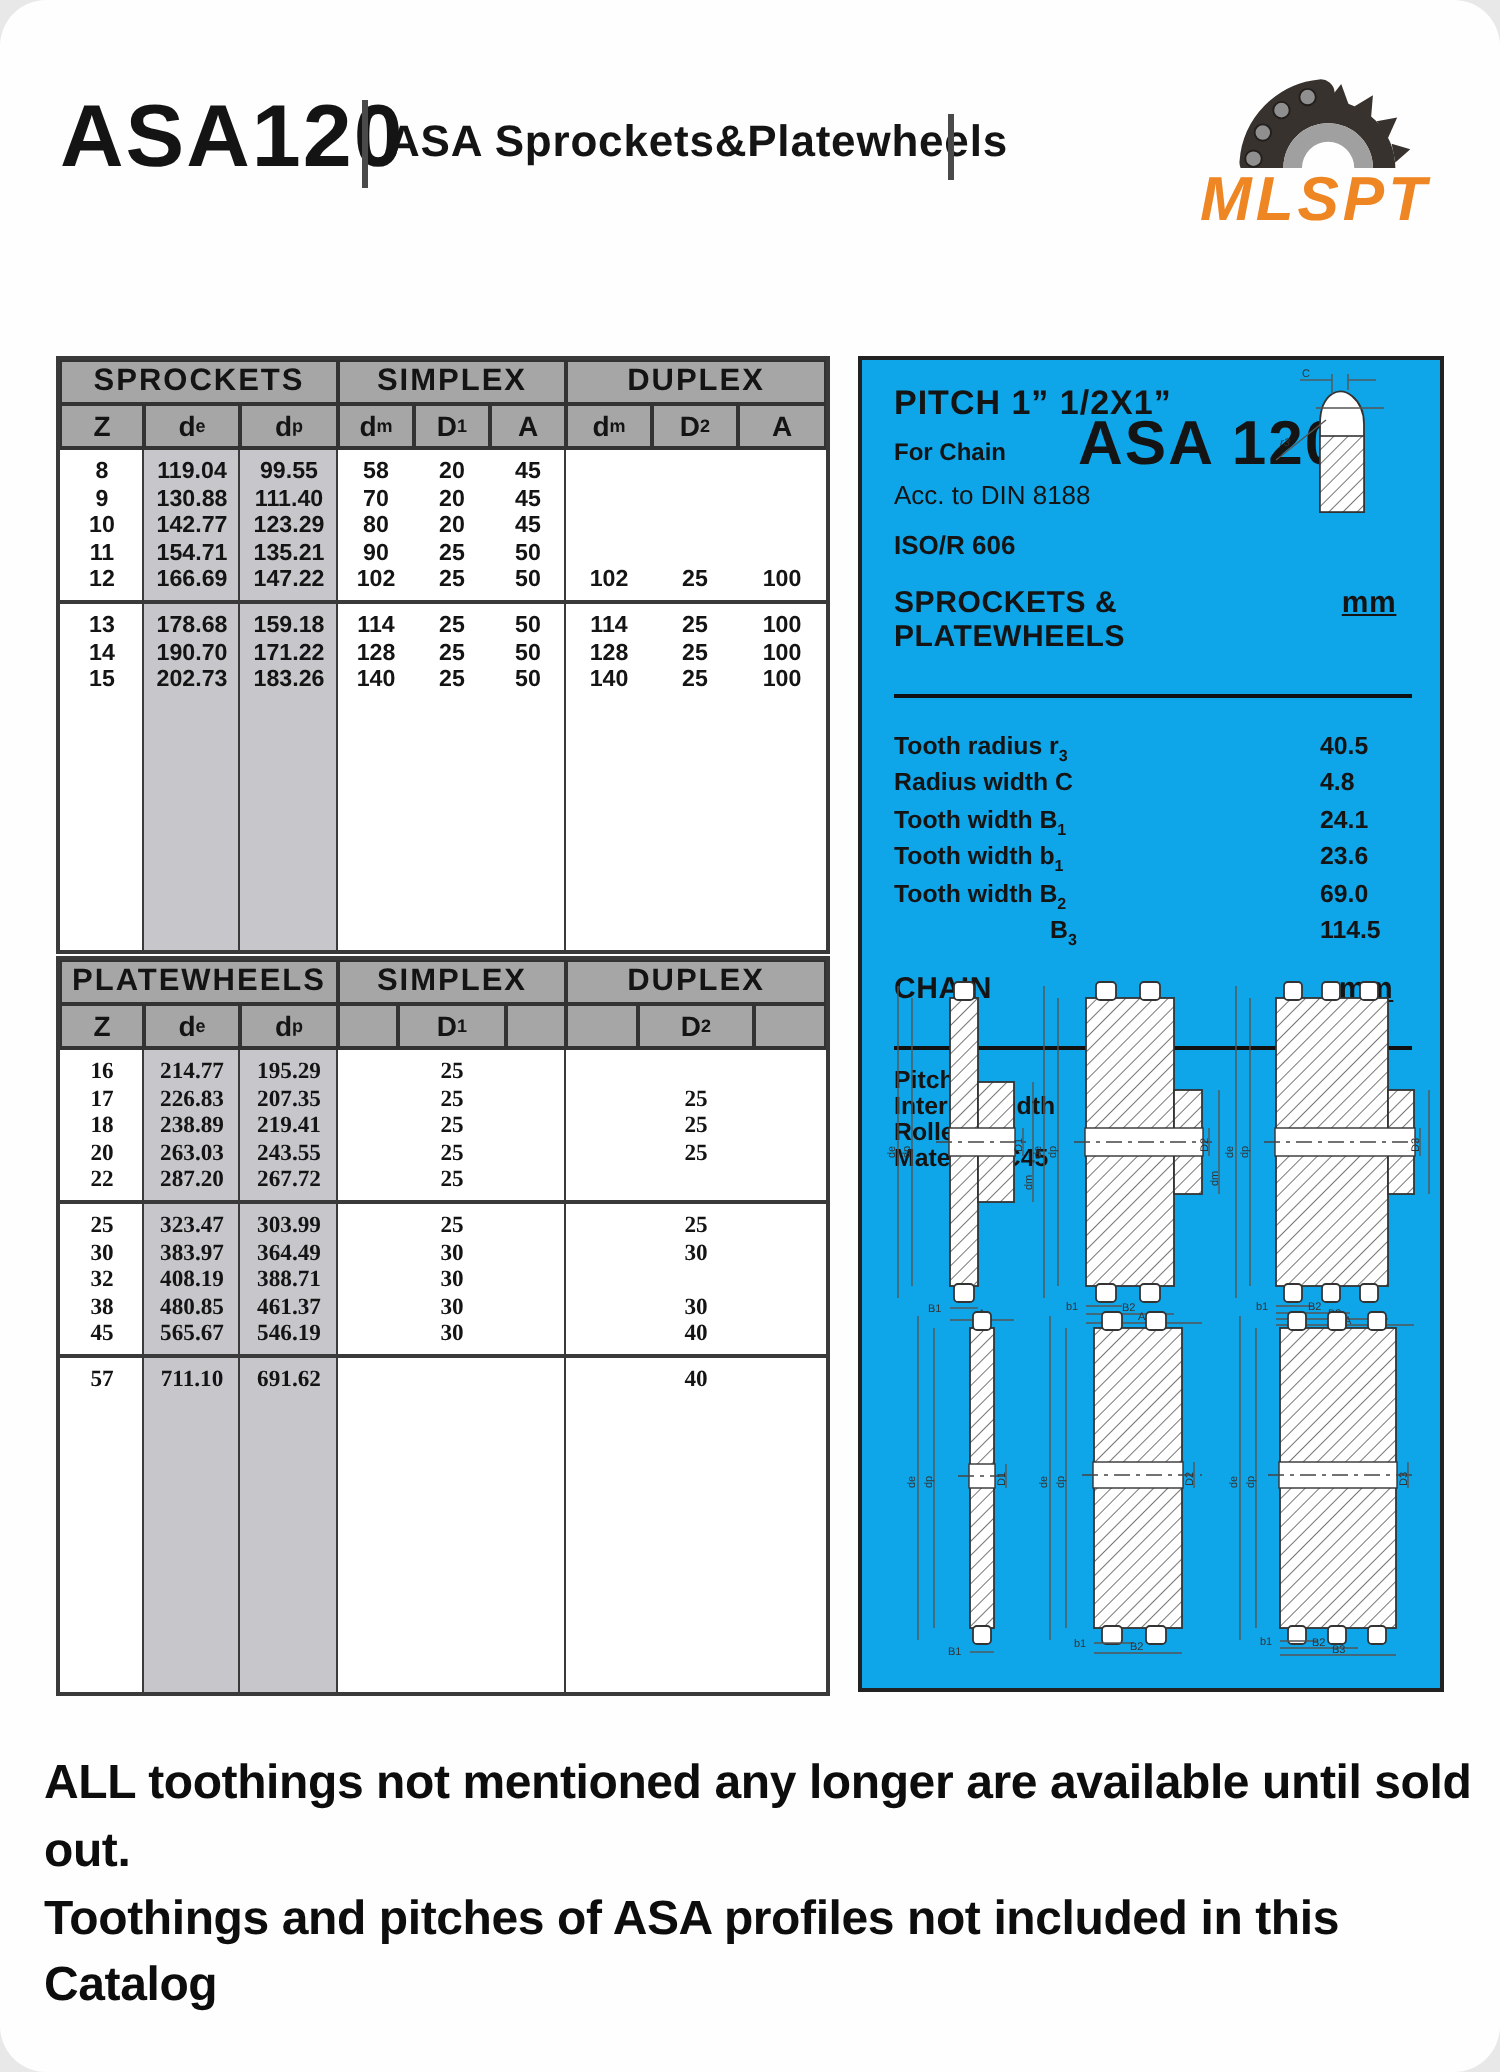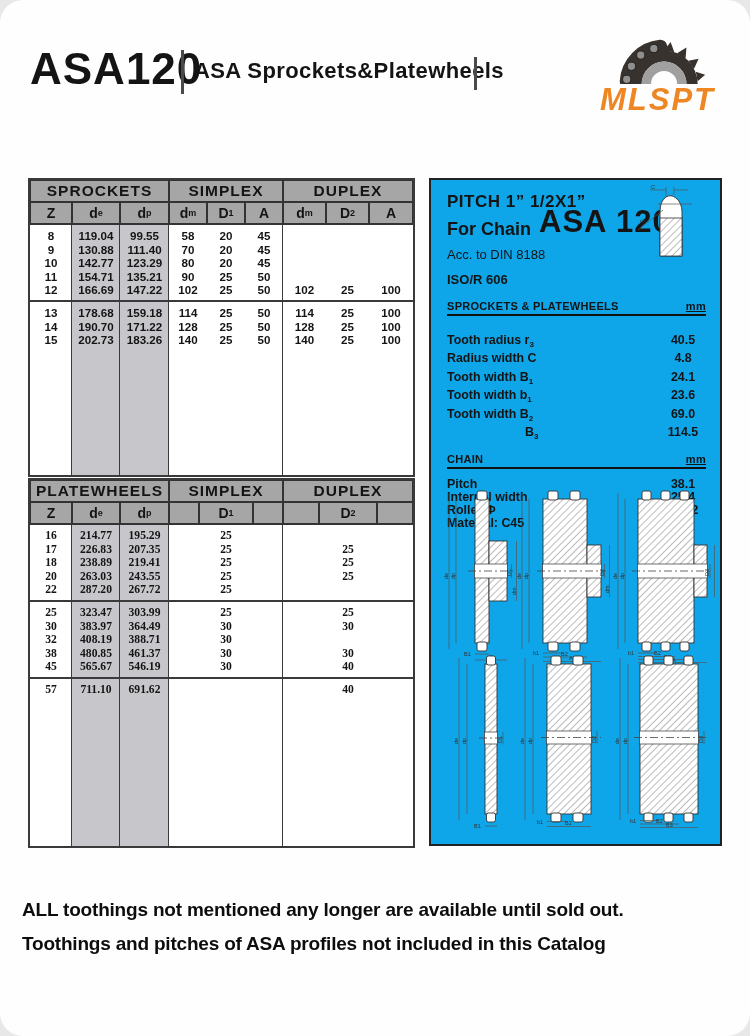--- a/index.html
+++ b/index.html
@@ -38,43 +38,43 @@
   .hdiv{position:relative;z-index:2;height:2px;background:#3a3a3a;}
   .fill{flex:1;}
   .s-row,.p-row{display:grid;height:13.6px;line-height:13.6px;font-size:11.6px;font-weight:bold;text-align:center;}
   .s-row{grid-template-columns:42px 48px 49px 38px 38px 38px 43px 43px 44px;}
   .p-row{grid-template-columns:42px 48px 49px 114px 130px;font-family:Liberation Serif, serif;}
   
   .panel{position:absolute;left:429px;top:178px;width:293px;height:668px;border:2px solid #222;
          box-sizing:border-box;background:#0ea5e9;}
   .panel-in{position:relative;padding:12px 14px 0 16px;}
   .p-title{font-size:17px;font-weight:bold;letter-spacing:.5px;}
-  .p-forchain{font-size:18px;font-weight:bold;margin-top:7px;}
+  .p-forchain{font-size:12px;font-weight:bold;margin-top:7px;}
   .p-asa{position:absolute;left:108px;top:24px;font-size:31px;font-weight:bold;letter-spacing:1px;}
   .p-acc{font-size:13px;font-weight:normal;margin-top:7px;}
   .p-iso{font-size:13px;font-weight:bold;margin-top:10px;}
-  .sec-head{display:flex;margin-top:13px;border-bottom:2.5px solid #111;padding-bottom:2px;
-            font-size:11px;font-weight:bold;letter-spacing:.3px;}
-  .sec-head .mm{margin-left:auto;width:46px;text-align:right;text-decoration:underline;}
+  .sec-head{display:flex;margin-top:13px;border-bottom:2.5px solid #111;padding-bottom:20px;
+            font-size:15px;font-weight:bold;letter-spacing:.3px;}
+  .sec-head .mm{margin-left:auto;width:46px;text-align:center;text-decoration:underline;}
   .speclist{margin-top:18px;}
   .spec{display:flex;font-size:12.4px;font-weight:bold;line-height:12.9px;}
   .spec sub{font-size:8px;}
-  .spec .v{margin-left:auto;width:46px;text-align:center;}
+  .spec .v{margin-left:auto;width:46px;text-align:left;}
   .spec.indent .lab{margin-left:78px;}
   .chain-head{margin-top:9px;}
   .chainlist{margin-top:9px;}
   .tooth-svg{position:absolute;left:199px;top:4px;}
   .dwg{position:absolute;}
   .d1{left:10px;top:303px;}.d2{left:84px;top:303px;}.d3{left:181px;top:303px;}
   .d4{left:14px;top:468px;}.d5{left:86px;top:468px;}.d6{left:183px;top:468px;}
   .dl{font-size:5.5px;fill:#333;font-family:"Liberation Sans",sans-serif;}
   .dln{stroke:#555;stroke-width:.7;}
   .shape{stroke:#333;stroke-width:.9;}
   
-  .footer{position:absolute;left:22px;top:893px;width:715px;font-size:19px;font-weight:bold;
+  .footer{position:absolute;left:22px;top:875px;width:715px;font-size:24px;font-weight:bold;
           line-height:33.8px;color:#0d0d0d;letter-spacing:-.2px;}
 </style>
 </head>
 <body>
 
 <div class="page">
 
   <svg width="0" height="0" style="position:absolute">
     <defs>
       <pattern id="hx" patternUnits="userSpaceOnUse" width="5" height="5" patternTransform="rotate(45)">

